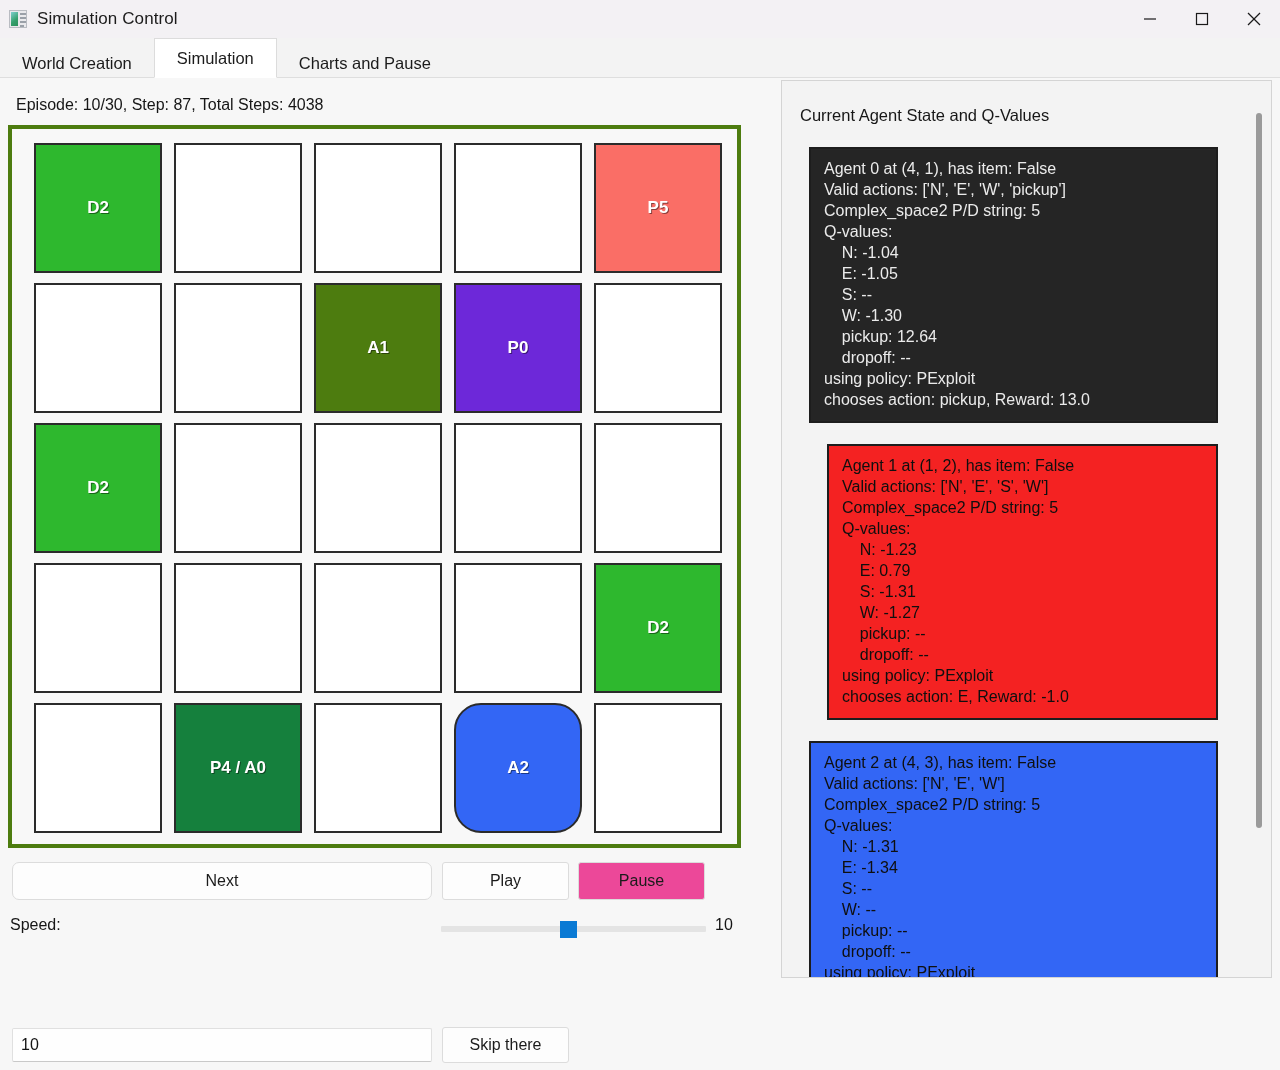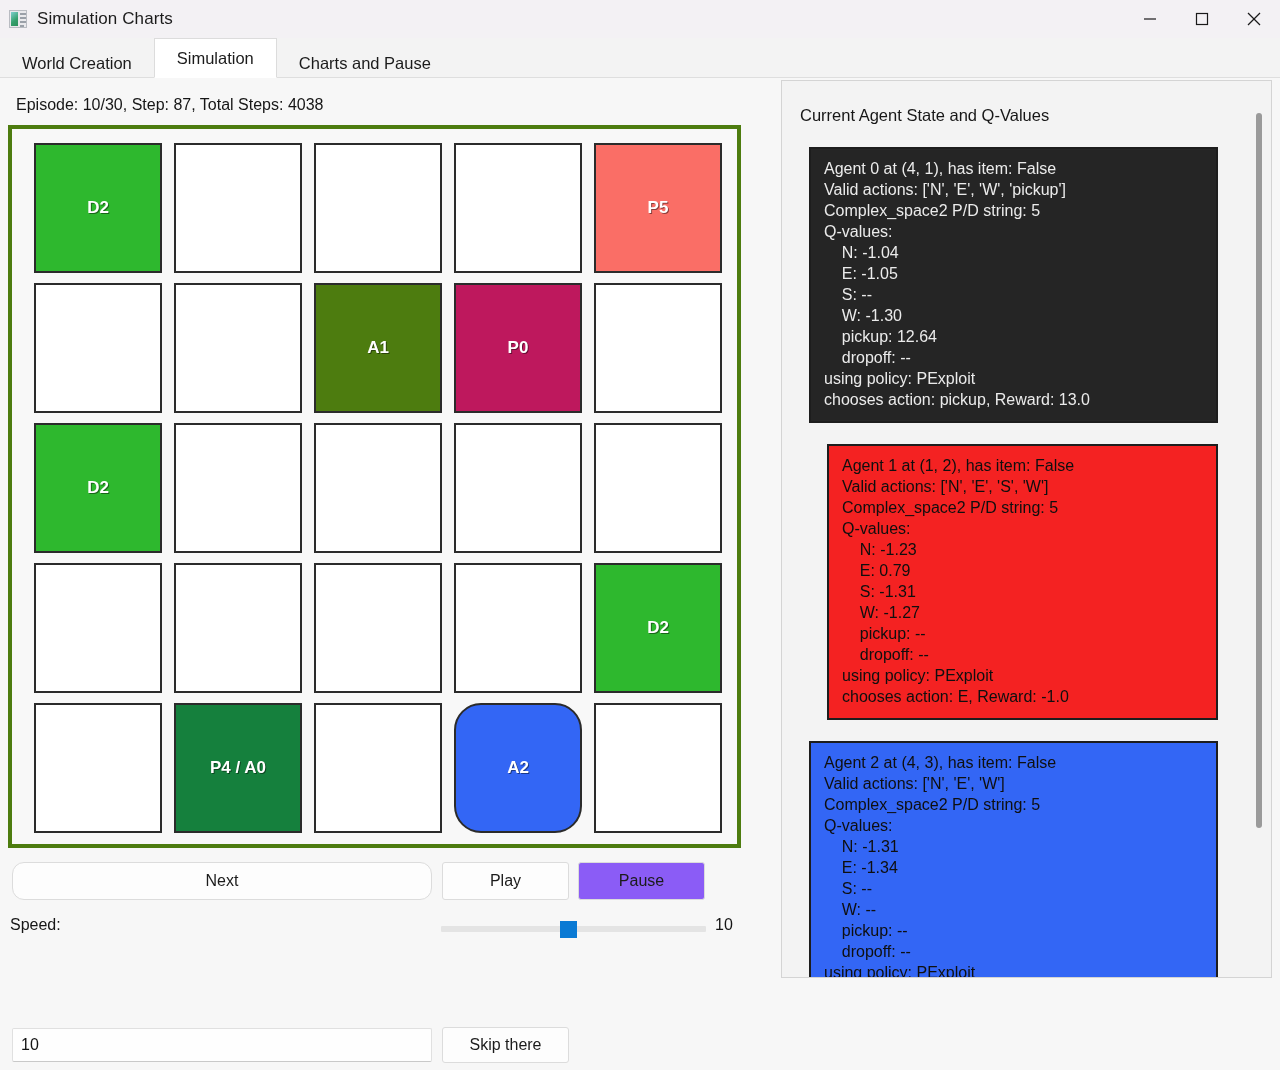--- a/index.html
+++ b/index.html
@@ -159,21 +159,21 @@
 
   
   .ctrl-next {
     position: absolute;
     left: 12px;
     top: 784px;
     width: 420px;
     height: 38px;
     background: #fdfdfd;
     border: 1px solid #dcdcdc;
-    border-radius: 12px;
+    border-radius: 7px;
     font-size: 16px;
     color: #1b1b1b;
     font-family: "Liberation Sans", sans-serif;
   }
   .ctrl-play {
     position: absolute;
     left: 442px;
     top: 784px;
     width: 127px;
     height: 38px;
@@ -183,21 +183,21 @@
     font-size: 16px;
     color: #1b1b1b;
     font-family: "Liberation Sans", sans-serif;
   }
   .ctrl-pause {
     position: absolute;
     left: 578px;
     top: 784px;
     width: 127px;
     height: 38px;
-    background: #8b5cf6;
+    background: #ec4899;
     border: 1px solid #dcdcdc;
     border-radius: 3px;
     font-size: 16px;
     color: #1b1b1b;
     font-family: "Liberation Sans", sans-serif;
   }
   .speed-label {
     position: absolute;
     left: 10px;
     top: 838px;
@@ -325,21 +325,21 @@
 <body>
 
 <div class="titlebar">
   <div class="app-icon">
     <div class="ic-left"></div>
     <div class="ic-bar b1"></div>
     <div class="ic-bar b2"></div>
     <div class="ic-bar b3"></div>
     <div class="ic-bar b4"></div>
   </div>
-  <div class="app-title">Simulation Charts</div>
+  <div class="app-title">Simulation Control</div>
 
   <div class="win-controls">
     <div class="win-btn">
       <svg width="14" height="14" viewBox="0 0 14 14">
           <line x1="1" y1="7" x2="13" y2="7" stroke="#1a1a1a" stroke-width="1.2"></line>
         </svg>
     </div>
     <div class="win-btn">
       <svg width="14" height="14" viewBox="0 0 14 14">
           <rect x="1.5" y="1.5" width="11" height="11" fill="none" stroke="#1a1a1a" stroke-width="1.2"></rect>
@@ -367,21 +367,21 @@
   <div class="grid-panel">
     <div class="grid" id="grid">
         <div class="cell" style="background: rgb(46, 184, 46);">D2</div>
         <div class="cell empty" style="background: rgb(255, 255, 255);"></div>
         <div class="cell empty" style="background: rgb(255, 255, 255);"></div>
         <div class="cell empty" style="background: rgb(255, 255, 255);"></div>
         <div class="cell" style="background: rgb(250, 110, 102);">P5</div>
         <div class="cell empty" style="background: rgb(255, 255, 255);"></div>
         <div class="cell empty" style="background: rgb(255, 255, 255);"></div>
         <div class="cell" style="background: #4d7c0f;">A1</div>
-        <div class="cell" style="background: #be185d;">P0</div>
+        <div class="cell" style="background: #6d28d9;">P0</div>
         <div class="cell empty" style="background: rgb(255, 255, 255);"></div>
         <div class="cell" style="background: rgb(46, 184, 46);">D2</div>
         <div class="cell empty" style="background: rgb(255, 255, 255);"></div>
         <div class="cell empty" style="background: rgb(255, 255, 255);"></div>
         <div class="cell empty" style="background: rgb(255, 255, 255);"></div>
         <div class="cell empty" style="background: rgb(255, 255, 255);"></div>
         <div class="cell empty" style="background: rgb(255, 255, 255);"></div>
         <div class="cell empty" style="background: rgb(255, 255, 255);"></div>
         <div class="cell empty" style="background: rgb(255, 255, 255);"></div>
         <div class="cell empty" style="background: rgb(255, 255, 255);"></div>

